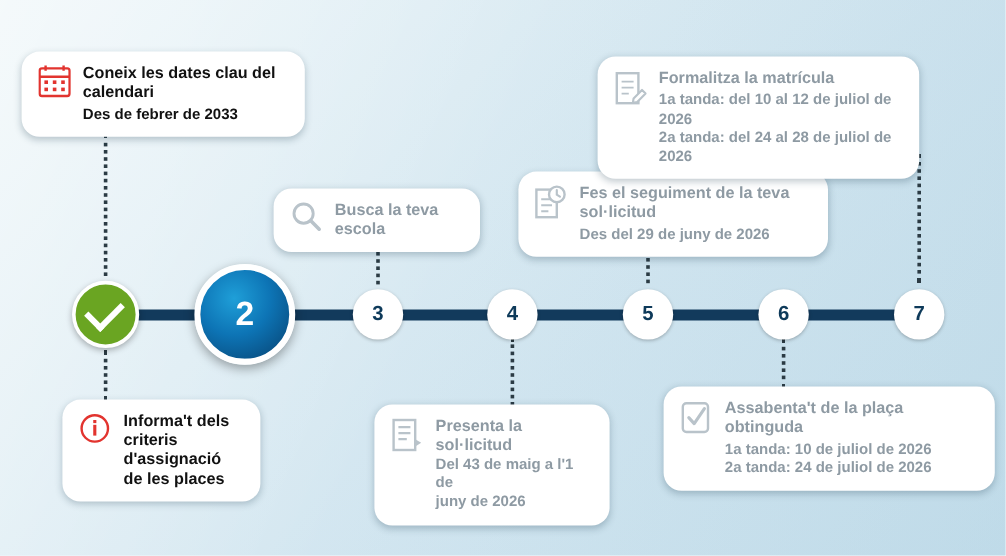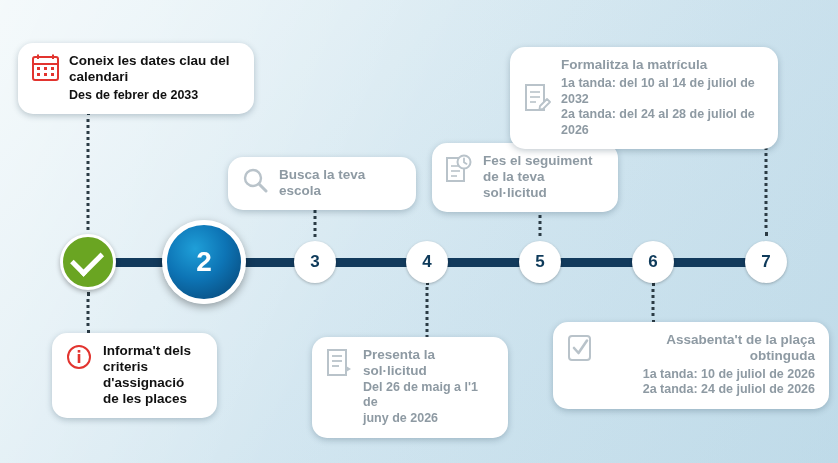--- a/index.html
+++ b/index.html
@@ -191,21 +191,21 @@
         <circle cx="13" cy="13" r="11" fill="none" stroke="#e2342f" stroke-width="2"></circle>
         <rect x="11.7" y="10" width="2.6" height="9" fill="#e2342f"></rect>
         <rect x="11.7" y="6" width="2.6" height="2.6" fill="#e2342f"></rect>
       </svg>
     </span>
     <div class="body">
       <div class="title">Informa't dels criteris d'assignació de les places</div>
     </div>
   </div>
 
-  <div class="card" style="left:228px; top:157px; width:188px; align-items:center;">
+  <div class="card" style="left:228px; top:157px; width:172px; align-items:center;">
     <span class="ico" style="padding-top:0;">
       <svg width="26" height="26" viewBox="0 0 26 26">
         <circle cx="11" cy="11" r="8" fill="none" stroke="#b9c3ca" stroke-width="2.4"></circle>
         <line x1="17" y1="17" x2="24" y2="24" stroke="#b9c3ca" stroke-width="3" stroke-linecap="round"></line>
       </svg>
     </span>
     <div class="body">
       <div class="title muted">Busca la teva escola</div>
     </div>
   </div>
@@ -216,70 +216,71 @@
         <rect x="2" y="2" width="18" height="25" fill="none" stroke="#b9c3ca" stroke-width="2"></rect>
         <line x1="6" y1="8" x2="16" y2="8" stroke="#b9c3ca" stroke-width="1.8"></line>
         <line x1="6" y1="13" x2="16" y2="13" stroke="#b9c3ca" stroke-width="1.8"></line>
         <line x1="6" y1="18" x2="13" y2="18" stroke="#b9c3ca" stroke-width="1.8"></line>
         <path d="M20 18 l5 3 -5 3 z" fill="#b9c3ca"></path>
       </svg>
     </span>
     <div class="body">
       <div class="title muted">Presenta la sol·licitud</div>
       <div class="sub muted tight">
-        <span class="line">Del 26 de maig a l'1 de</span>
+        <span class="line">Del 43 de maig a l'1 de</span>
         <span class="line">juny de 2026</span>
       </div>
     </div>
   </div>
 
-  <div class="card" style="left:432px; top:143px; width:186px;">
+  <div class="card" style="left:432px; top:143px; width:258px;">
     <span class="ico">
       <svg width="28" height="30" viewBox="0 0 28 30">
         <rect x="2" y="4" width="17" height="23" fill="none" stroke="#b9c3ca" stroke-width="2"></rect>
         <line x1="6" y1="12" x2="15" y2="12" stroke="#b9c3ca" stroke-width="1.6"></line>
         <line x1="6" y1="17" x2="15" y2="17" stroke="#b9c3ca" stroke-width="1.6"></line>
         <line x1="6" y1="22" x2="12" y2="22" stroke="#b9c3ca" stroke-width="1.6"></line>
         <circle cx="19" cy="8" r="6.5" fill="#ffffff" stroke="#b9c3ca" stroke-width="2"></circle>
         <path d="M19 4.5 v3.8 l2.6 1.6" fill="none" stroke="#b9c3ca" stroke-width="1.8" stroke-linecap="round"></path>
       </svg>
     </span>
     <div class="body">
       <div class="title muted">Fes el seguiment de la teva sol·licitud</div>
-    </div>
-  </div>
-
-  <div class="card" style="left:553px; top:322px; width:276px;text-align:right;">
+      <div class="sub muted">Des del 29 de juny de 2026</div>
+    </div>
+  </div>
+
+  <div class="card" style="left:553px; top:322px; width:276px;">
     <span class="ico">
       <svg width="28" height="30" viewBox="0 0 28 30">
         <rect x="3" y="3" width="21" height="24" rx="3" fill="none" stroke="#b9c3ca" stroke-width="2"></rect>
         <path d="M8 15 l4.5 5 L21 7.5" fill="none" stroke="#b9c3ca" stroke-width="2.6" stroke-linecap="round" stroke-linejoin="round"></path>
       </svg>
     </span>
     <div class="body">
       <div class="title muted">Assabenta't de la plaça obtinguda</div>
       <div class="sub muted">
         <span class="line">1a tanda: 10 de juliol de 2026</span>
         <span class="line">2a tanda: 24 de juliol de 2026</span>
       </div>
     </div>
   </div>
 
-  <div class="card" style="left:510px; top:47px; width:268px;align-items:center;">
+  <div class="card" style="left:498px; top:47px; width:268px;">
     <span class="ico">
       <svg width="28" height="32" viewBox="0 0 28 32">
         <rect x="3" y="3" width="18" height="25" fill="none" stroke="#b9c3ca" stroke-width="2"></rect>
         <line x1="7" y1="10" x2="17" y2="10" stroke="#b9c3ca" stroke-width="1.6"></line>
         <line x1="7" y1="15" x2="17" y2="15" stroke="#b9c3ca" stroke-width="1.6"></line>
         <line x1="7" y1="20" x2="13" y2="20" stroke="#b9c3ca" stroke-width="1.6"></line>
         <path d="M17 24 l7 -7 3 3 -7 7 -3.6 0.6 z" fill="#ffffff" stroke="#b9c3ca" stroke-width="1.8" stroke-linejoin="round"></path>
       </svg>
     </span>
     <div class="body">
       <div class="title muted">Formalitza la matrícula</div>
       <div class="sub muted">
-        <span class="line">1a tanda: del 10 al 14 de juliol de 2032</span>
+        <span class="line">1a tanda: del 10 al 12 de juliol de 2026</span>
         <span class="line">2a tanda: del 24 al 28 de juliol de 2026</span>
       </div>
     </div>
   </div>
 
 </div>
 
 </body></html>

